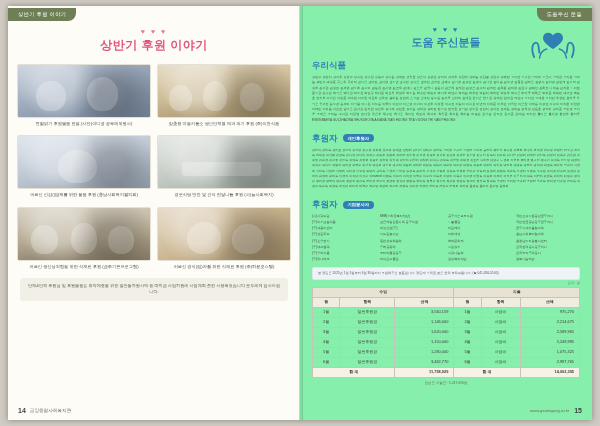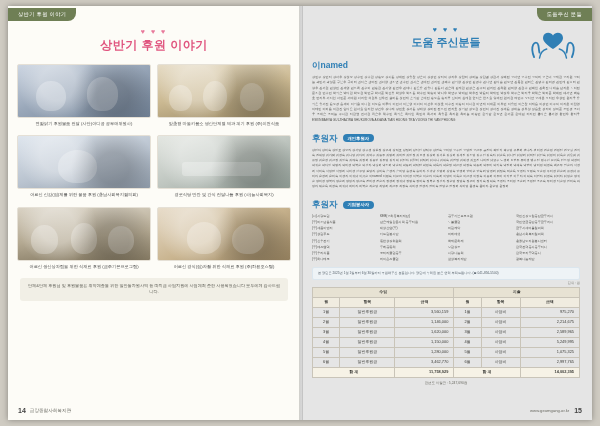--- a/index.html
+++ b/index.html
@@ -23,21 +23,21 @@
     box-shadow:0 0 6px rgba(0,0,0,.35);
     background:#fff;
   }
   .page{
     position:relative;
     width:292px;height:414px;
     box-sizing:border-box;
     overflow:hidden;
   }
   .page-left{background:#fdfcf7;}
-  .page-right{background:#e5e5e5;}
+  .page-right{background:#86efac;}
   .gutter{
     position:absolute;left:291px;top:0;width:4px;height:414px;
     background:linear-gradient(to right, rgba(0,0,0,.22), rgba(0,0,0,.03), rgba(0,0,0,.18));
     z-index:40;
   }
 
   
   .run-head{
     position:absolute;top:0;left:0;height:16px;width:100%;
     display:flex;align-items:center;
@@ -250,21 +250,21 @@
       </div>
 
       <svg class="logo-hands" viewBox="0 0 120 70">
         <path d="M60 14c-5-9-20-8-22 3-2 10 10 18 22 27 12-9 24-17 22-27-2-11-17-12-22-3z" fill="#2f7fb5"></path>
         <path d="M18 62c-4-10-6-20-2-28 3-6 9-6 11 0 2 5 1 12 3 18" fill="none" stroke="#2f7fb5" stroke-width="4" stroke-linecap="round"></path>
         <path d="M102 62c4-10 6-20 2-28-3-6-9-6-11 0-2 5-1 12-3 18" fill="none" stroke="#2f7fb5" stroke-width="4" stroke-linecap="round"></path>
         <path d="M30 64c2-12 8-18 16-20M90 64c-2-12-8-18-16-20" fill="none" stroke="#2f7fb5" stroke-width="3.2" stroke-linecap="round"></path>
       </svg>
 
       <div class="sec-label">
-        <span>이named</span>
+        <span>우리식품</span>
       </div>
       <div class="name-block">강민주 강민지 강서우 강성모 강수민 강수현 강승모 강시윤 강예린 강유찬 강은비 강정민 강지아 강지우 강찬미 강하늘 강한결 강현서 강혜린 고서연 고수진 고아라 고은비 고재현 고지원 고하늘 곽민서 곽성준 구본우 구아라 권다은 권미진 권서영 권소연 권수빈 권시은 권예진 권지민 권혜수 김가영 김강민 김경수 김나연 김다슬 김도연 김동현 김라온 김명수 김미경 김민재 김보라 김상우 김서현 김성민 김세영 김소희 김수아 김승현 김시영 김연우 김예나 김온유 김유나 김윤서 김은채 김재현 김정은 김주하 김지민 김채원 김하영 김현수 김혜인 김희진 나예슬 남지훈 노아린 문소현 민수빈 박가은 박다현 박도현 박민규 박서준 박선유 박성우 박소윤 박수민 박승아 박시우 박연주 박예림 박우진 박윤하 박재민 박정우 박주은 박지후 박채은 박하준 박해린 배서연 백승호 변지우 서다인 서민준 서예원 서지안 석현우 선우진 설하윤 성민재 손가람 손예진 송도윤 송지후 신아라 심재현 안다은 안소율 양세진 엄지현 여민주 오다연 오세훈 오지민 우성민 원지후 유가온 유서진 윤도경 윤세아 이가을 이나현 이도윤 이루다 이민서 이본영 이서아 이선우 이성호 이수진 이승아 이시현 이연재 이예준 이우빈 이유빈 이은찬 이재윤 이정민 이주아 이지훈 이찬영 이태민 이하음 이현진 임다온 임서율 임지안 장건우 장나래 장민호 장서윤 장예성 장하린 전소민 전지효 정가람 정도현 정민아 정서진 정세윤 정예슬 정우성 정윤호 정지아 정하준 조민경 조서후 조예은 조하늘 주시현 지한별 진서현 차은우 채수빈 최가온 최다인 최민석 최서하 최유준 최지원 최하늘 하승민 한가람 한도연 한서준 한예림 허지민 홍다은 홍서영 황민우 황지후 ESKINBAEVA GULZHAZIRA  SHUKUROVA AIGANA  TIAN HUONG TRA  VUONG THI VAN PHUONG</div>
 
       <div class="sec-label">
         <span>후원자</span>
         <span class="sec-badge">개인후원자</span>
       </div>
       <div class="name-block small">강민아 강미숙 강민호 강보라 강서영 강수경 강윤정 강은혜 강재호 강정희 강지연 강태우 강현숙 고미영 고수진 고영란 고은주 공진아 곽민지 곽수영 구본희 권나라 권미경 권순영 권영진 권오성 권지숙 권해영 김가람 김경숙 김나영 김다미 김덕수 김동주 김명희 김미란 김민정 김보경 김상희 김서윤 김성희 김세진 김소영 김수연 김숙자 김순옥 김시현 김양희 김여진 김연숙 김영미 김옥순 김용범 김유정 김윤경 김은정 김인숙 김재숙 김정희 김종민 김주영 김지혜 김진아 김찬미 김태희 김하나 김해숙 김현정 김혜경 김효진 나미란 남궁수 노경희 도현주 류미경 맹수진 명수빈 문귀옥 민소영 박경미 박귀순 박다인 박명자 박미경 박복순 박선자 박성희 박소희 박순애 박승희 박애란 박영숙 박옥자 박윤정 박은경 박정숙 박종희 박주미 박지숙 박진희 박해숙 박현미 방미영 배경숙 백은주 변순자 서경희 서미숙 서영란 서정희 석미경 선우영 설영자 성미숙 손경자 손미영 송경숙 송미자 신귀남 신명희 심영숙 안경희 안미순 안숙희 양경희 엄정숙 여순옥 오경자 오명숙 오순영 우미경 원순희 유경남 유미자 윤경희 윤미숙 이경자 이귀남 이금순 이named 이명숙 이문자 이미경 이복순 이순자 이숙희 이영미 이옥순 이은경 이정숙 이종희 이주미 이지현 이춘자 이해숙 이현자 임경숙 임미자 임영순 장귀순 장미경 장복자 장순희 장영자 장은숙 전미경 전순자 정경희 정귀남 정명숙 정미숙 정복순 정선자 정순영 정영숙 정은미 정지숙 정해숙 조경자 조미영 조순희 조영란 조은숙 주미경 지순영 진미숙 차영자 채순옥 최경숙 최귀남 최미자 최복순 최순영 최영희 최은주 최정숙 하미경 한경자 한미숙 한영순 한정희 허미영 홍경숙 홍미자 황순영 황정희</div>
 
       <div class="sec-label">

